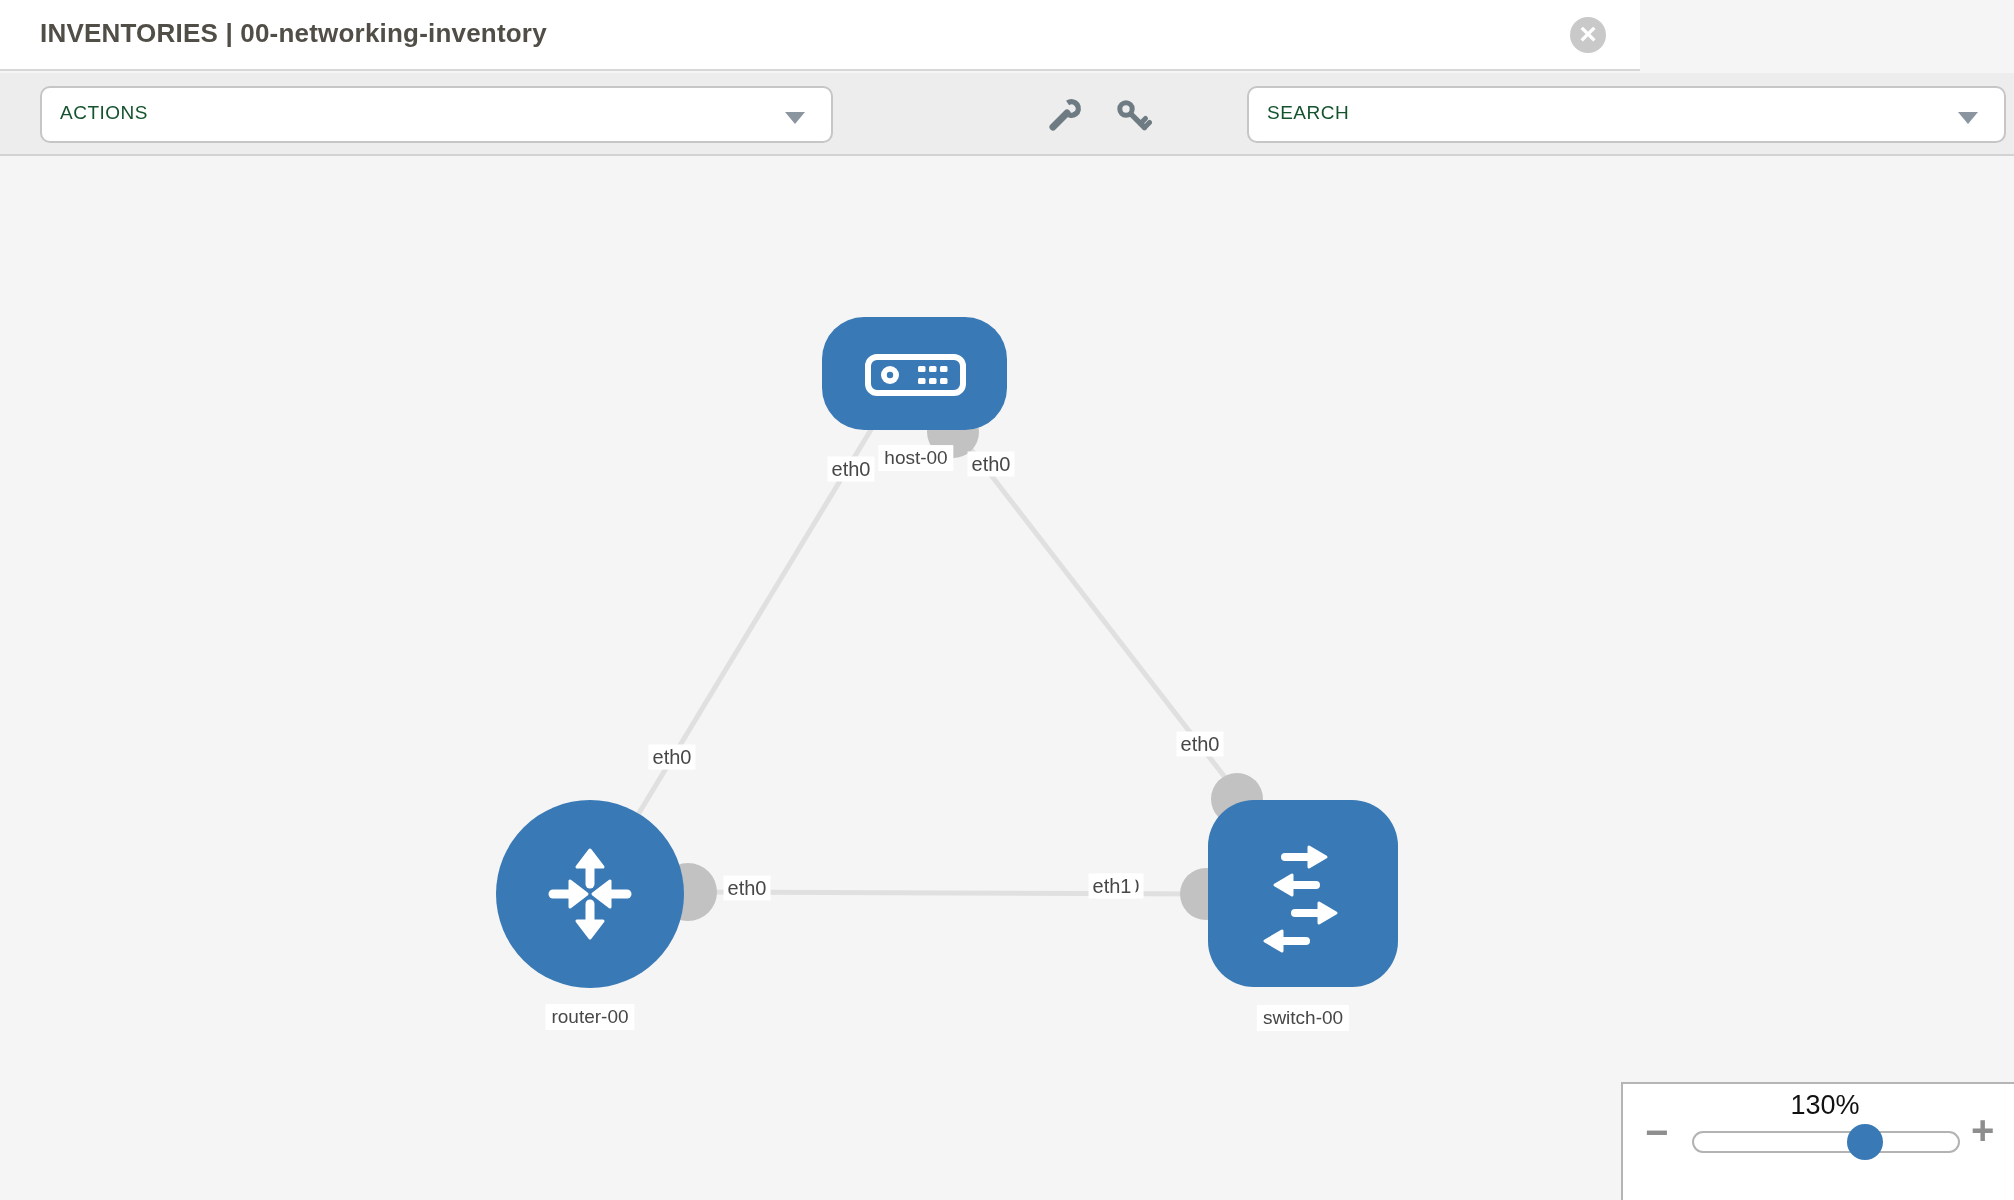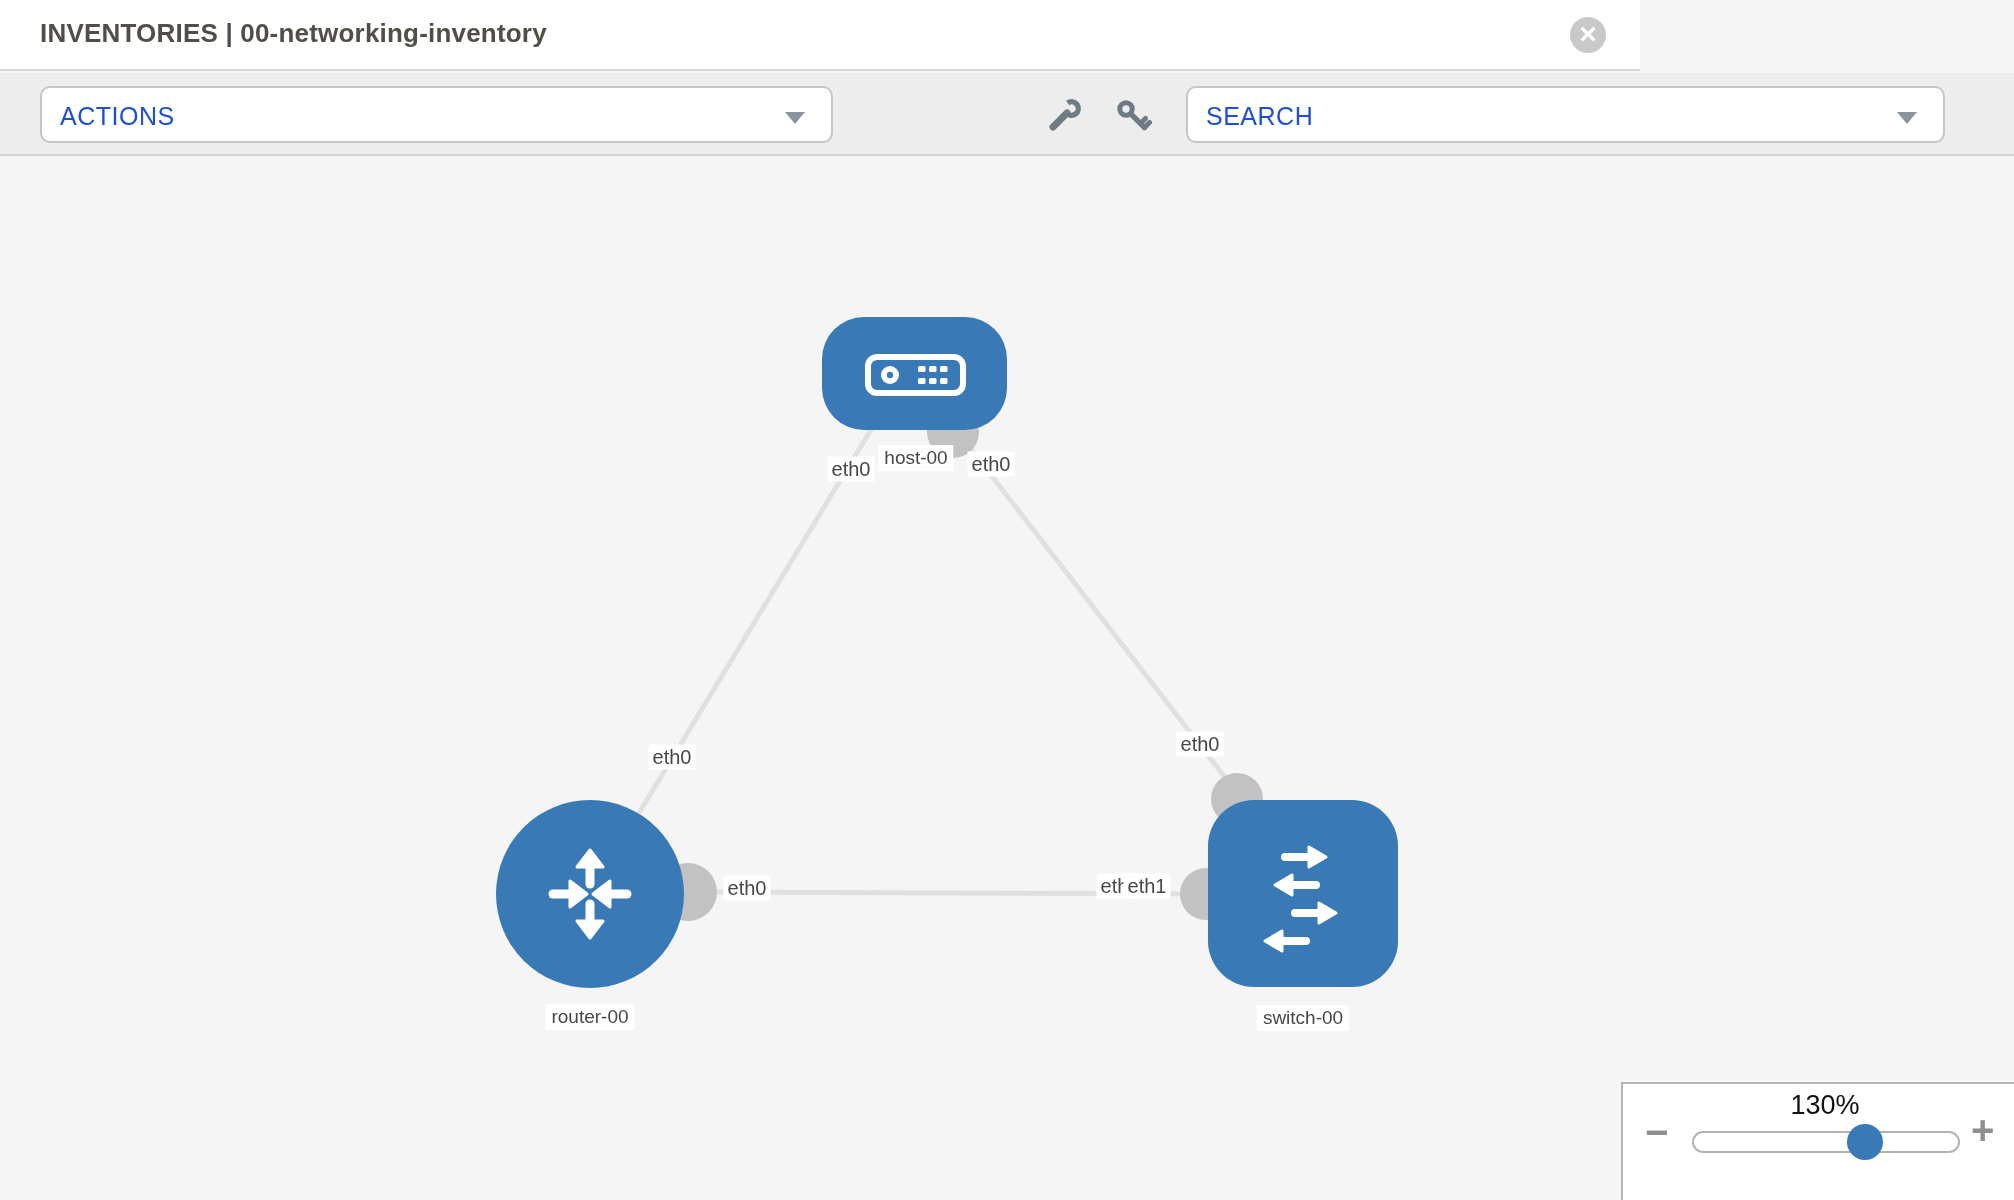--- a/index.html
+++ b/index.html
@@ -30,29 +30,29 @@
     position:absolute; top:73px; left:0; width:2014px; height:83px;
     background:#ededed; border-bottom:2px solid #d2d2d2;
   }
   .select-box {
     position:absolute; top:13px; height:57px;
     background:#fff; border:2px solid #c6c6c6; border-radius:10px;
     cursor:pointer;
   }
   .select-box .sel-label {
     position:absolute; left:18px; top:14px;
-    font-size:25px; color:#1d4ed8; letter-spacing:.5px;
+    font-size:19px; color:#14532d; letter-spacing:.5px;
   }
   .caret {
     position:absolute; right:26px; top:24px; width:0; height:0;
     border-left:10px solid transparent; border-right:10px solid transparent;
     border-top:12px solid #8b95a0;
   }
   .actions-box { left:40px;  width:793px; }
-  .search-box  { left:1186px; width:759px; }
+  .search-box  { left:1247px; width:759px; }
   .tool-icon { position:absolute; top:24px; width:38px; height:38px; cursor:pointer; }
   .tool-icon.wrench { left:1045px; }
   .tool-icon.key    { left:1114px; }
   
   .canvas { position:absolute; top:158px; left:0; width:2014px; height:1042px; background:#f5f5f5; }
   .canvas svg.topo { position:absolute; top:0; left:0; }
   .lbl {
     position:absolute; transform:translate(-50%,-50%);
     background:#ffffff; color:#474747; white-space:nowrap;
     padding:2px 6px; line-height:1.15;
@@ -179,21 +179,21 @@
     </g>
   </svg>
 
   <div class="lbl if-lbl" style="left:851px; top:311px;">eth0</div>
   <div class="lbl if-lbl" style="left:991px; top:306px;">eth0</div>
   <div class="lbl if-lbl" style="left:672px; top:599px;">eth0</div>
   <div class="lbl if-lbl" style="left:1200px; top:586px;">eth0</div>
   <div class="lbl if-lbl" style="left:747px; top:730px;">eth0</div>
 
   <div class="lbl if-lbl" style="left:1120px; top:728px;">eth0</div>
-  <div class="lbl if-lbl" style="left:1147px; top:728px;">eth1</div>
+  <div class="lbl if-lbl" style="left:1112px; top:728px;">eth1</div>
 
   <div class="lbl node-lbl" style="left:916px;  top:300px;">host-00</div>
   <div class="lbl node-lbl" style="left:590px;  top:859px;">router-00</div>
   <div class="lbl node-lbl" style="left:1303px; top:860px;">switch-00</div>
 
   <div class="zoom-panel">
     <div class="zoom-level">130%</div>
     <div class="zoom-minus">−</div>
     <div class="zoom-track"></div>
     <div class="zoom-handle"></div>

